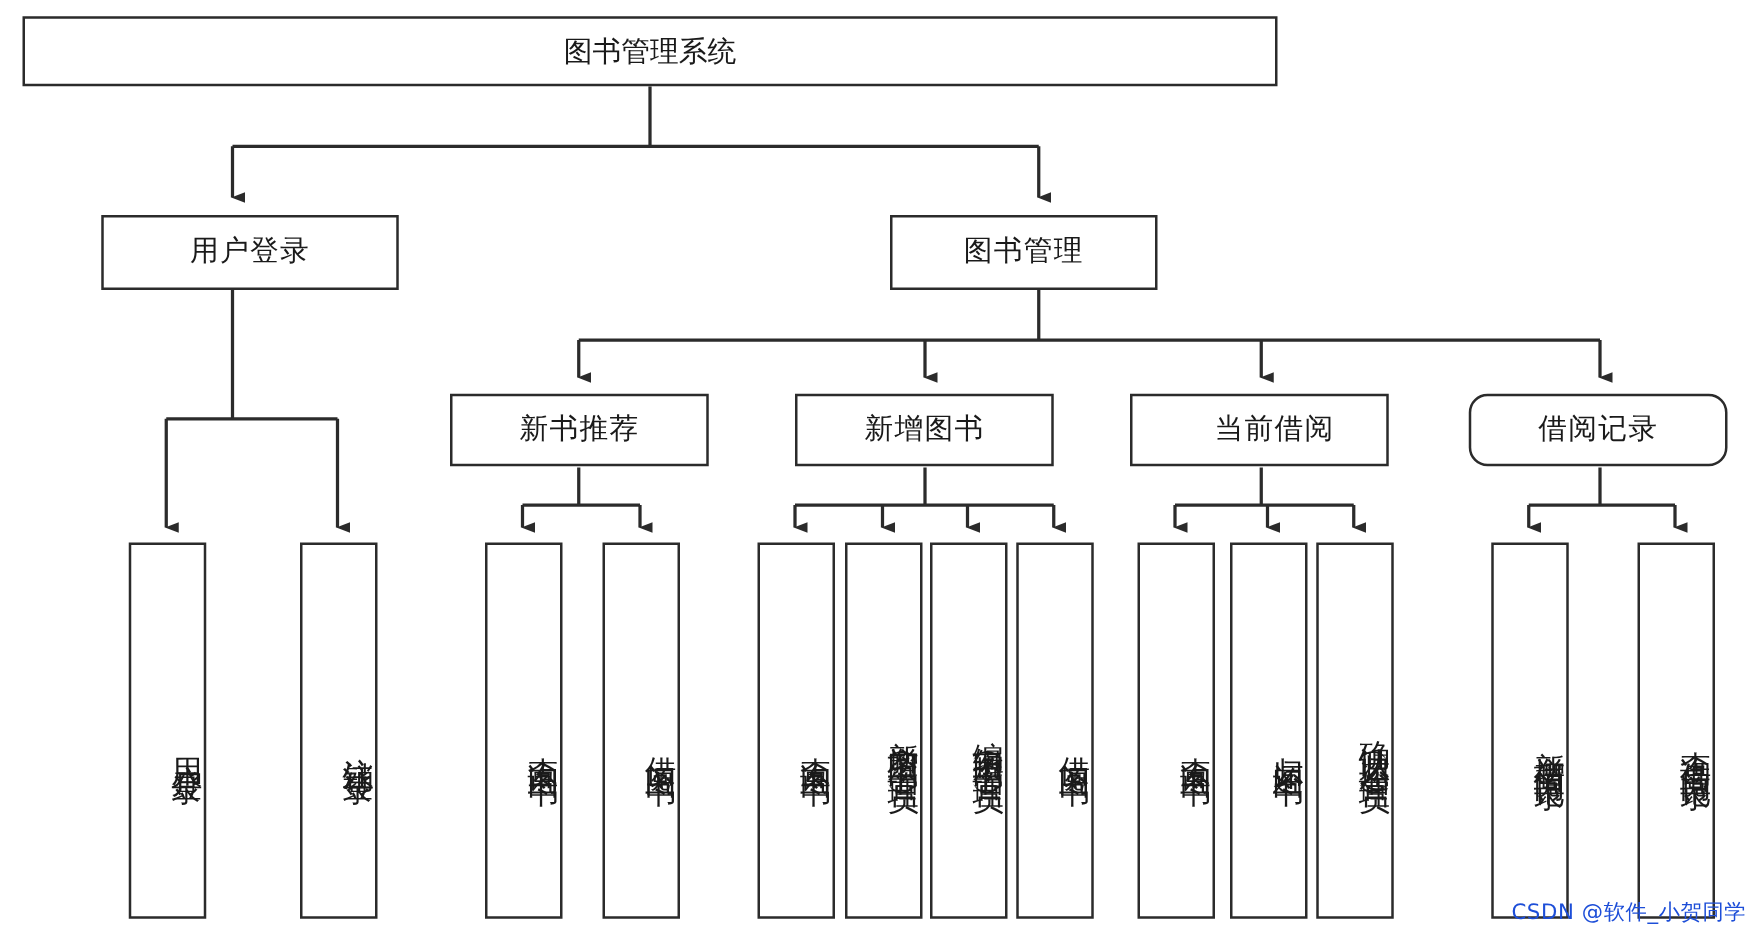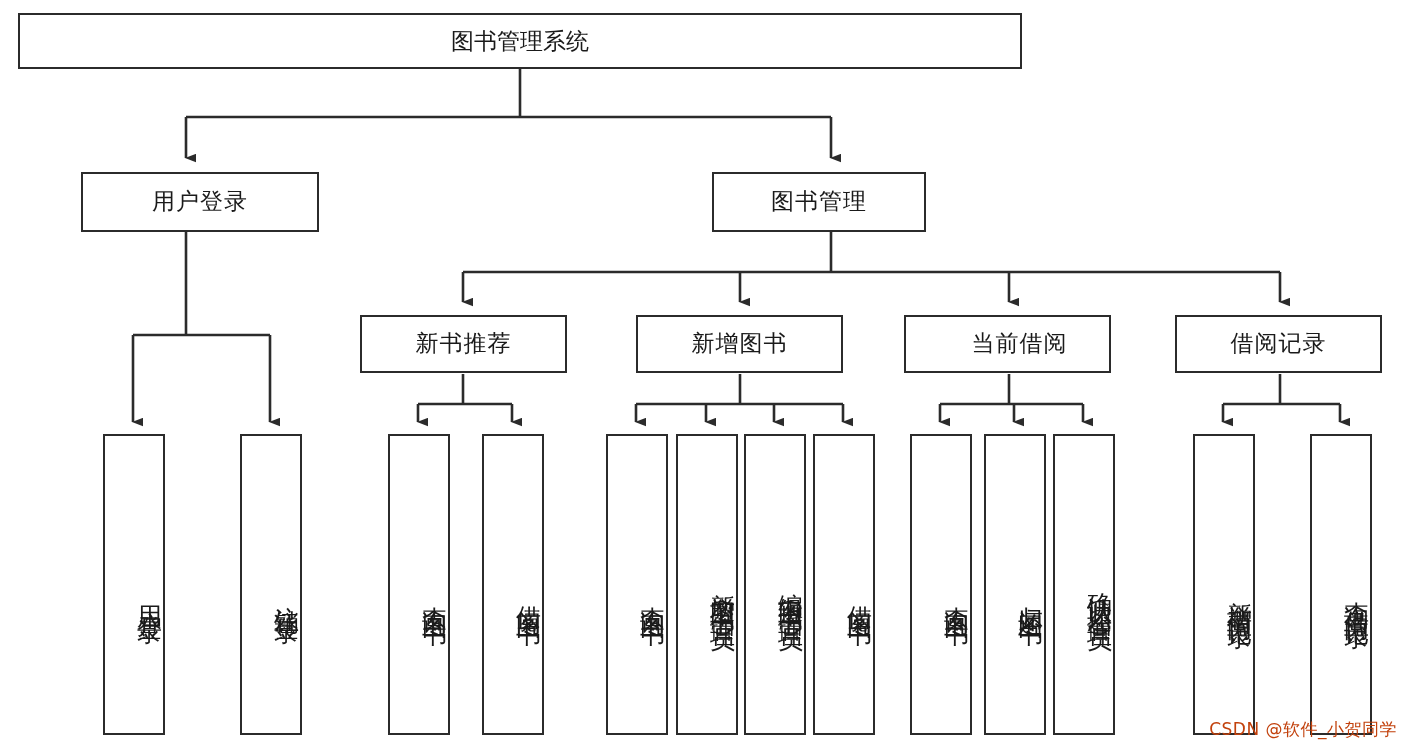--- a/index.html
+++ b/index.html
@@ -58,21 +58,21 @@
     writing-mode: vertical-rl;
     text-orientation: upright;
     display: block;
     white-space: nowrap;
   }
   .watermark {
     position: absolute;
     right: 8px;
     bottom: 6px;
     font-size: 17px;
-    color: #c2410c;
+    color: #1d4ed8;
     letter-spacing: 0.5px;
     white-space: nowrap;
     font-family: "DejaVu Sans", "Liberation Sans", sans-serif;
   }
 </style>
 </head>
 <body>
 
 <div id="canvas">
 
@@ -139,21 +139,21 @@
 
   <div class="node horiz" style="left:360px; top:315px; width:207px; height:58px;">
     <span>新书推荐</span>
   </div>
   <div class="node horiz" style="left:636px; top:315px; width:207px; height:58px;">
     <span>新增图书</span>
   </div>
   <div class="node horiz" style="left:904px; top:315px; width:207px; height:58px;padding-left:24px;">
     <span>当前借阅</span>
   </div>
-  <div class="node horiz" style="left:1175px; top:315px; width:207px; height:58px;">
+  <div class="node horiz" style="left:1175px; top:315px; width:207px; height:58px;border-radius:15px;">
     <span>借阅记录</span>
   </div>
 
   <div class="node vert" style="left:103px; top:434px; width:62px; height:301px;">
     <span class="vtext">用户登录</span>
   </div>
   <div class="node vert" style="left:240px; top:434px; width:62px; height:301px;">
     <span class="vtext">注销登录</span>
   </div>
 

